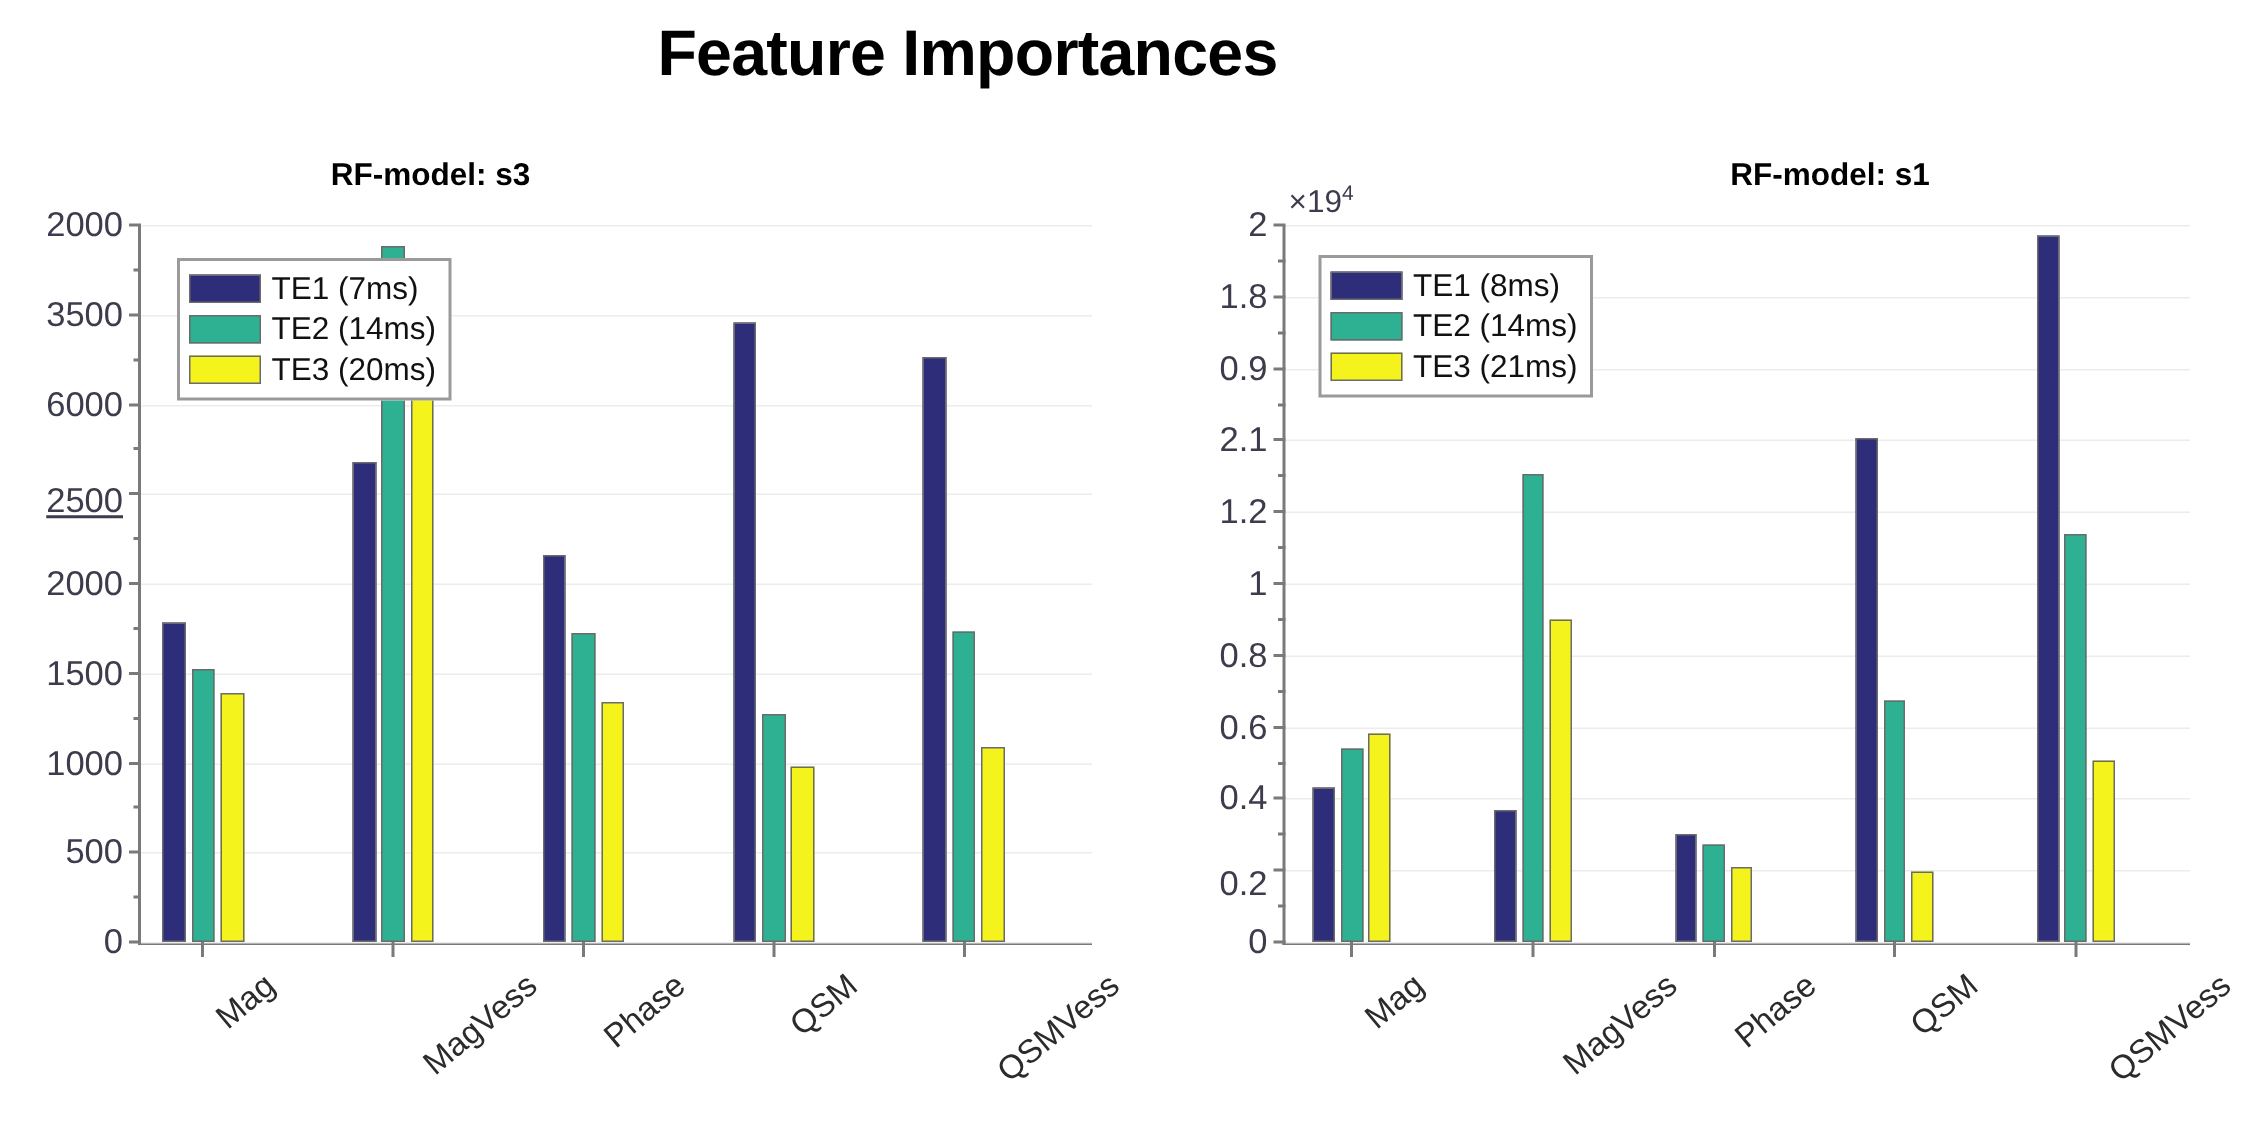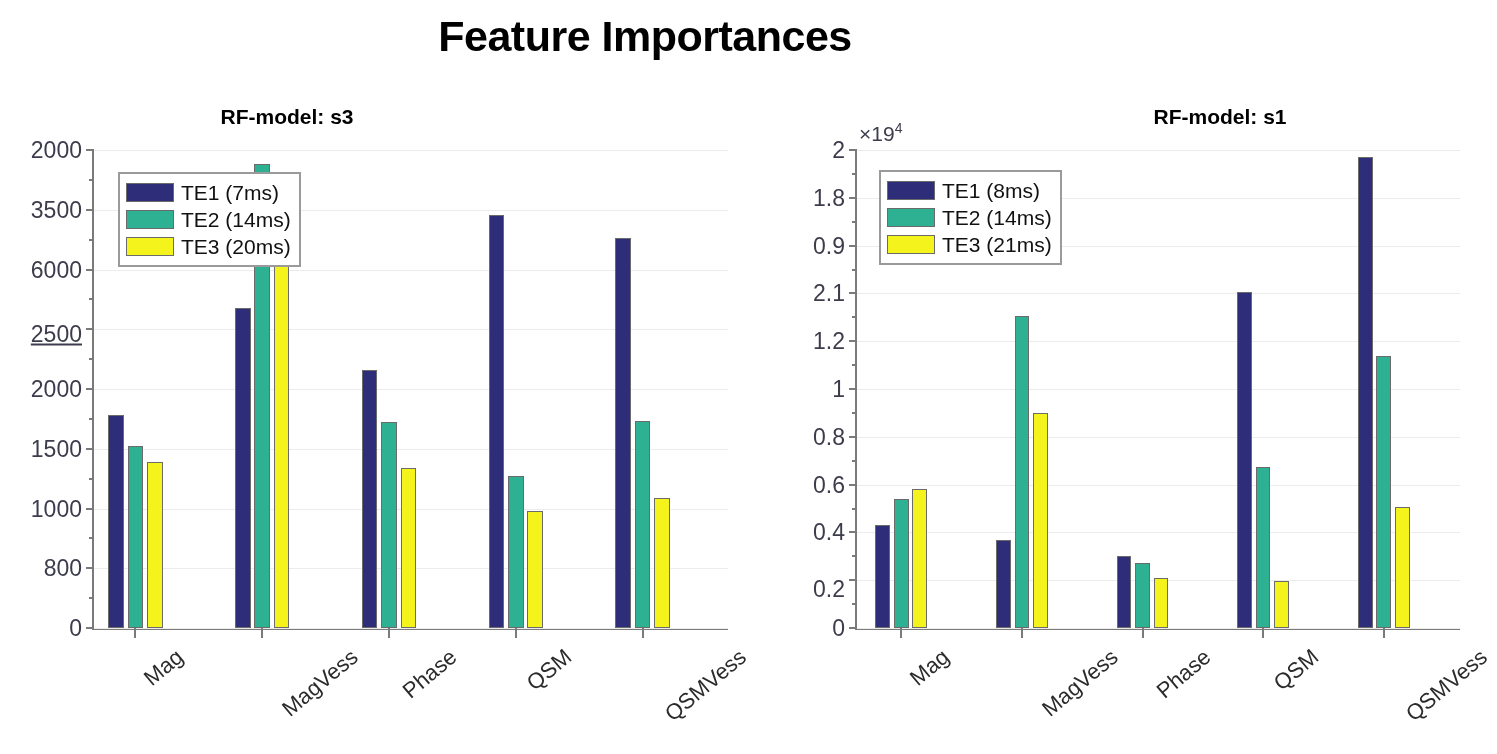--- a/index.html
+++ b/index.html
@@ -178,21 +178,21 @@
 </head>
 <body>
 
 <div id="figure-title">Feature Importances</div>
 
 <div class="subplot" id="subplot-left">
   <div class="subplot-title">RF-model: s3</div>
   <div class="plot-area" id="plot-left">
       <div class="ytick-label-wrap">
         <div class="ytick-label" style="top: 478px;">0</div>
-        <div class="ytick-label" style="top: 418.25px;">800</div>
+        <div class="ytick-label" style="top: 418.25px;">500</div>
         <div class="ytick-label" style="top: 358.5px;">1000</div>
         <div class="ytick-label" style="top: 298.75px;">1500</div>
         <div class="ytick-label" style="top: 239px; text-align: center;">2000</div>
         <div class="ytick-label" style="top: 184px; text-decoration: underline;">2500</div>
         <div class="ytick-label" style="top: 119.5px;">6000</div>
         <div class="ytick-label" style="top: 59.75px; margin-left: 25px;">3500</div>
         <div class="ytick-label" style="top: 0px;">2000</div>
       </div>
       <div class="gridline" style="top: 478px;"></div>
       <div class="ytick-major" style="top: 477px;"></div>

